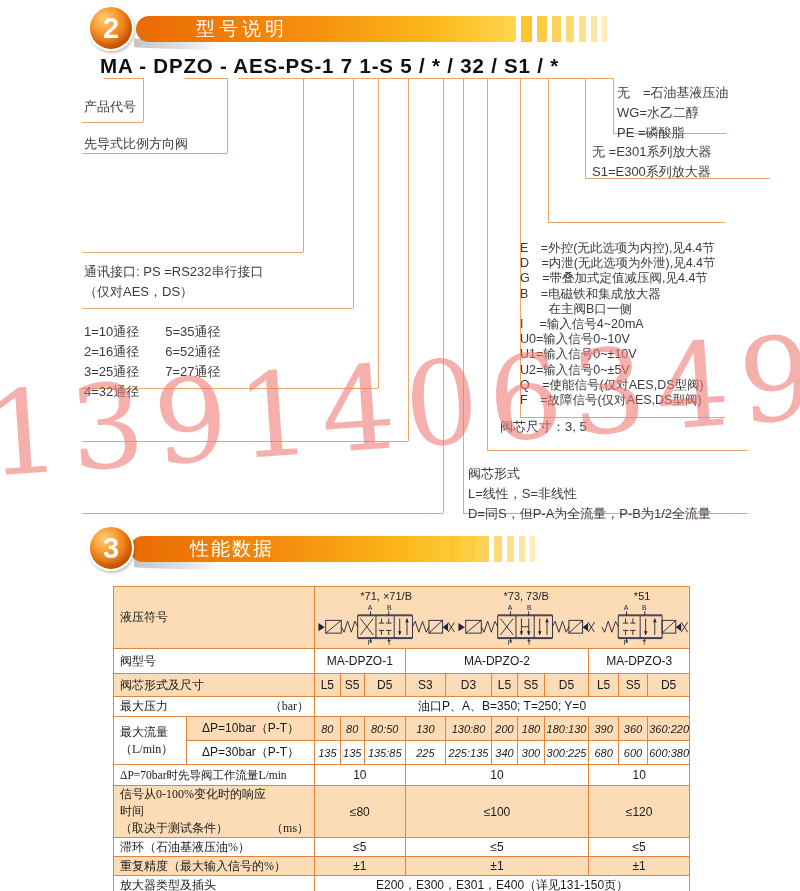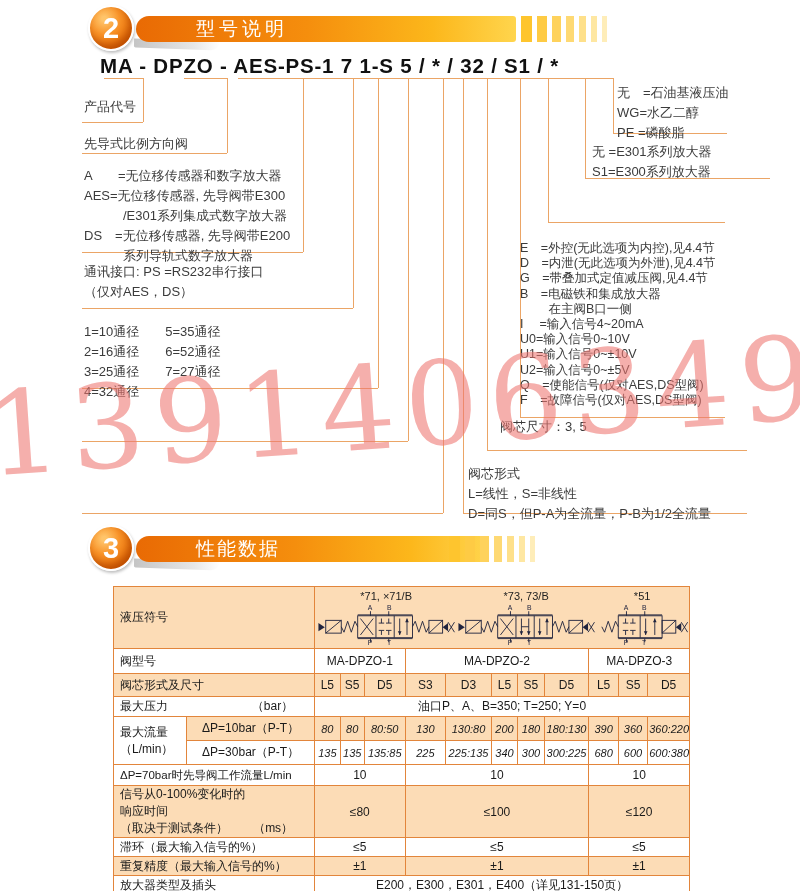--- a/index.html
+++ b/index.html
@@ -33,24 +33,24 @@
   
   .watermark { position:absolute; left:-18px; top:368px; font-family:"DejaVu Serif","Liberation Serif",serif;
                font-size:116px; letter-spacing:10px; color:rgba(238,118,112,.58);
                transform:rotate(-4deg); transform-origin:left top; white-space:nowrap; z-index:5; }
 
   
   .tblwrap { position:absolute; left:113px; top:586px; }
   table { border-collapse:collapse; table-layout:fixed; width:577px; }
   td { border:1px solid #e2853b; font-size:12px; color:#1a1a1a; text-align:center;
        padding:0 1px; overflow:hidden; }
-  td.lab { text-align:left; padding-left:6px; }
+  td.lab { text-align:left; padding-left:6px;font-family:Liberation Serif, serif; }
   .p { background:#fcdcb6; }
   .num { font-size:11px;font-style:italic; }
-  .flexlab { display:flex; justify-content:space-between; align-items:flex-end; padding-right:20px; }
+  .flexlab { display:flex; justify-content:space-between; align-items:flex-end; padding-right:4px; }
   .symrow { display:flex; justify-content:space-around; align-items:center; height:100%; }
   .symgrp { display:flex; flex-direction:column; align-items:center; gap:1px; }
   .symgrp .sl { font-size:11px; color:#222; }
   svg.valve { display:block; }
   svg.valve line, svg.valve polyline, svg.valve rect, svg.valve path { stroke:#20243f; stroke-width:1; fill:none; }
   svg.valve polygon { fill:#20243f; stroke:none; }
   svg.valve text { fill:#20243f; font-size:7.5px; font-family:"Liberation Sans",sans-serif; stroke:none; }
 </style>
 </head>
 <body>
@@ -113,25 +113,20 @@
       <div class="seg" style="left: 463px; top: 513px; width: 284px; height: 1px;"></div>
       <div class="seg" style="left: 487px; top: 450px; width: 260px; height: 1px;"></div>
       <div class="seg" style="left: 520px; top: 417px; width: 205px; height: 1px;"></div>
       <div class="seg" style="left: 548px; top: 222px; width: 177px; height: 1px;"></div>
       <div class="seg" style="left: 585px; top: 178px; width: 185px; height: 1px;"></div>
       <div class="seg" style="left: 613px; top: 133px; width: 114px; height: 1px;"></div>
     </div>
 
   <div class="lbl" style="left:84px;top:97px">产品代号</div>
   <div class="lbl" style="left:84px;top:134px">先导式比例方向阀</div>
-  <div class="lbl" style="left:84px;top:166px">A　　=无位移传感器和数字放大器
-AES=无位移传感器, 先导阀带E300
-　　　/E301系列集成式数字放大器
-DS　=无位移传感器, 先导阀带E200
-　　　系列导轨式数字放大器</div>
   <div class="lbl" style="left:84px;top:262px">通讯接口: PS =RS232串行接口
 （仅对AES，DS）</div>
   <div class="lbl" style="left:84px;top:322px">1=10通径　　5=35通径
 2=16通径　　6=52通径
 3=25通径　　7=27通径
 4=32通径</div>
   <div class="lbl" style="left:468px;top:464px">阀芯形式
 L=线性，S=非线性
 D=同S，但P-A为全流量，P-B为1/2全流量</div>
   <div class="lbl" style="left:500px;top:417px">阀芯尺寸：3, 5</div>
@@ -148,21 +143,21 @@
 F　=故障信号(仅对AES,DS型阀)</div>
   <div class="lbl" style="left:592px;top:142px">无 =E301系列放大器
 S1=E300系列放大器</div>
   <div class="lbl" style="left:617px;top:83px">无　=石油基液压油
 WG=水乙二醇
 PE =磷酸脂</div>
 
   <div class="watermark">13914063494</div>
 
   <div class="swoosh" style="left:134px;top:560px"></div>
-  <div class="ribbon" style="left:136px;top:536px;width:352px">
+  <div class="ribbon" style="left:130px;top:536px;width:352px">
     <span class="ttl" style="letter-spacing:2px">性能数据</span>
   </div>
   <div class="stripes" style="left:449px;top:536px">
     <i style="width:11px;background:#fec52e"></i>
       <i style="width:10px;background:#fecb44"></i>
     <i style="width:9px;background:#fed25c"></i>
       <i style="width:8px;background:#fed973"></i>
     <i style="width:7px;background:#fee08a"></i>
       <i style="width:6px;background:#fee7a2"></i>
     <i style="width:5px;background:#feedb9"></i>
@@ -423,21 +418,21 @@
 （取决于测试条件）</span>
           <span>（ms）</span>
         </div>
       </td>
       <td class="p" colspan="3">≤80</td>
       <td class="p" colspan="5">≤100</td>
       <td class="p" colspan="3">≤120</td>
     </tr>
 
     <tr style="height:19px">
-      <td class="lab" colspan="2">滞环（最大输入信号的%）</td>
+      <td class="lab" colspan="2">滞环（石油基液压油%）</td>
       <td colspan="3">≤5</td>
       <td colspan="5">≤5</td>
       <td colspan="3">≤5</td>
     </tr>
 
     <tr style="height:19px">
       <td class="lab p" colspan="2">重复精度（最大输入信号的%）</td>
       <td class="p" colspan="3">±1</td>
       <td class="p" colspan="5">±1</td>
       <td class="p" colspan="3">±1</td>

